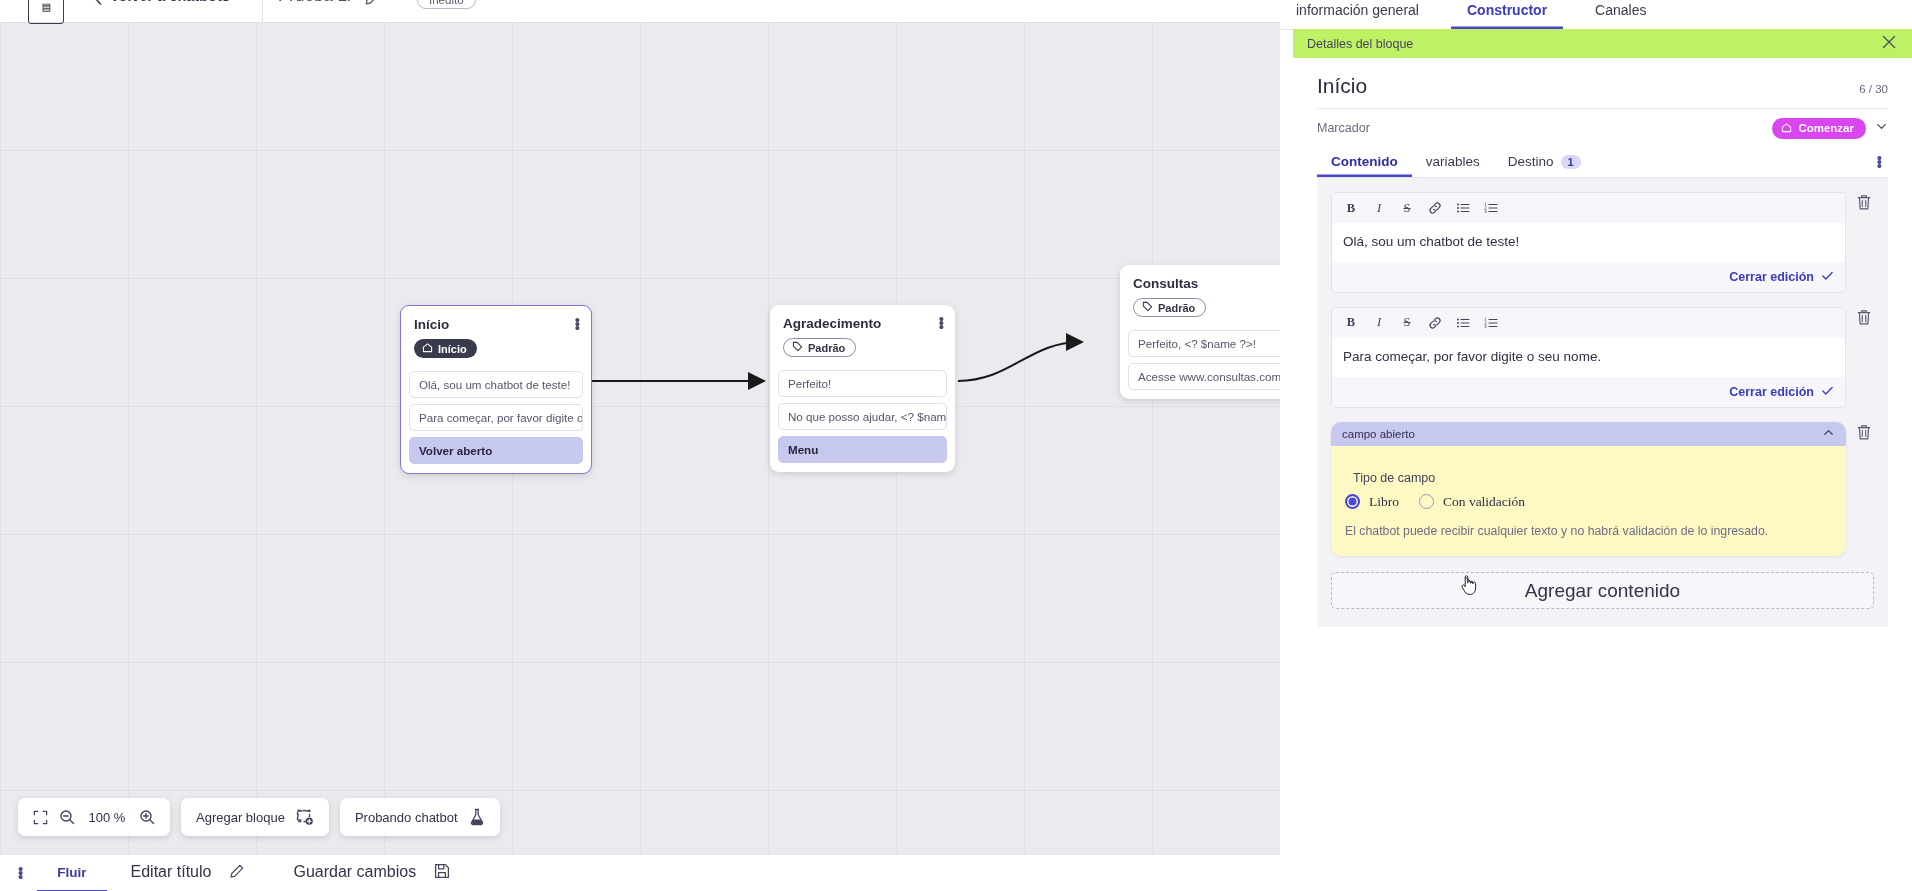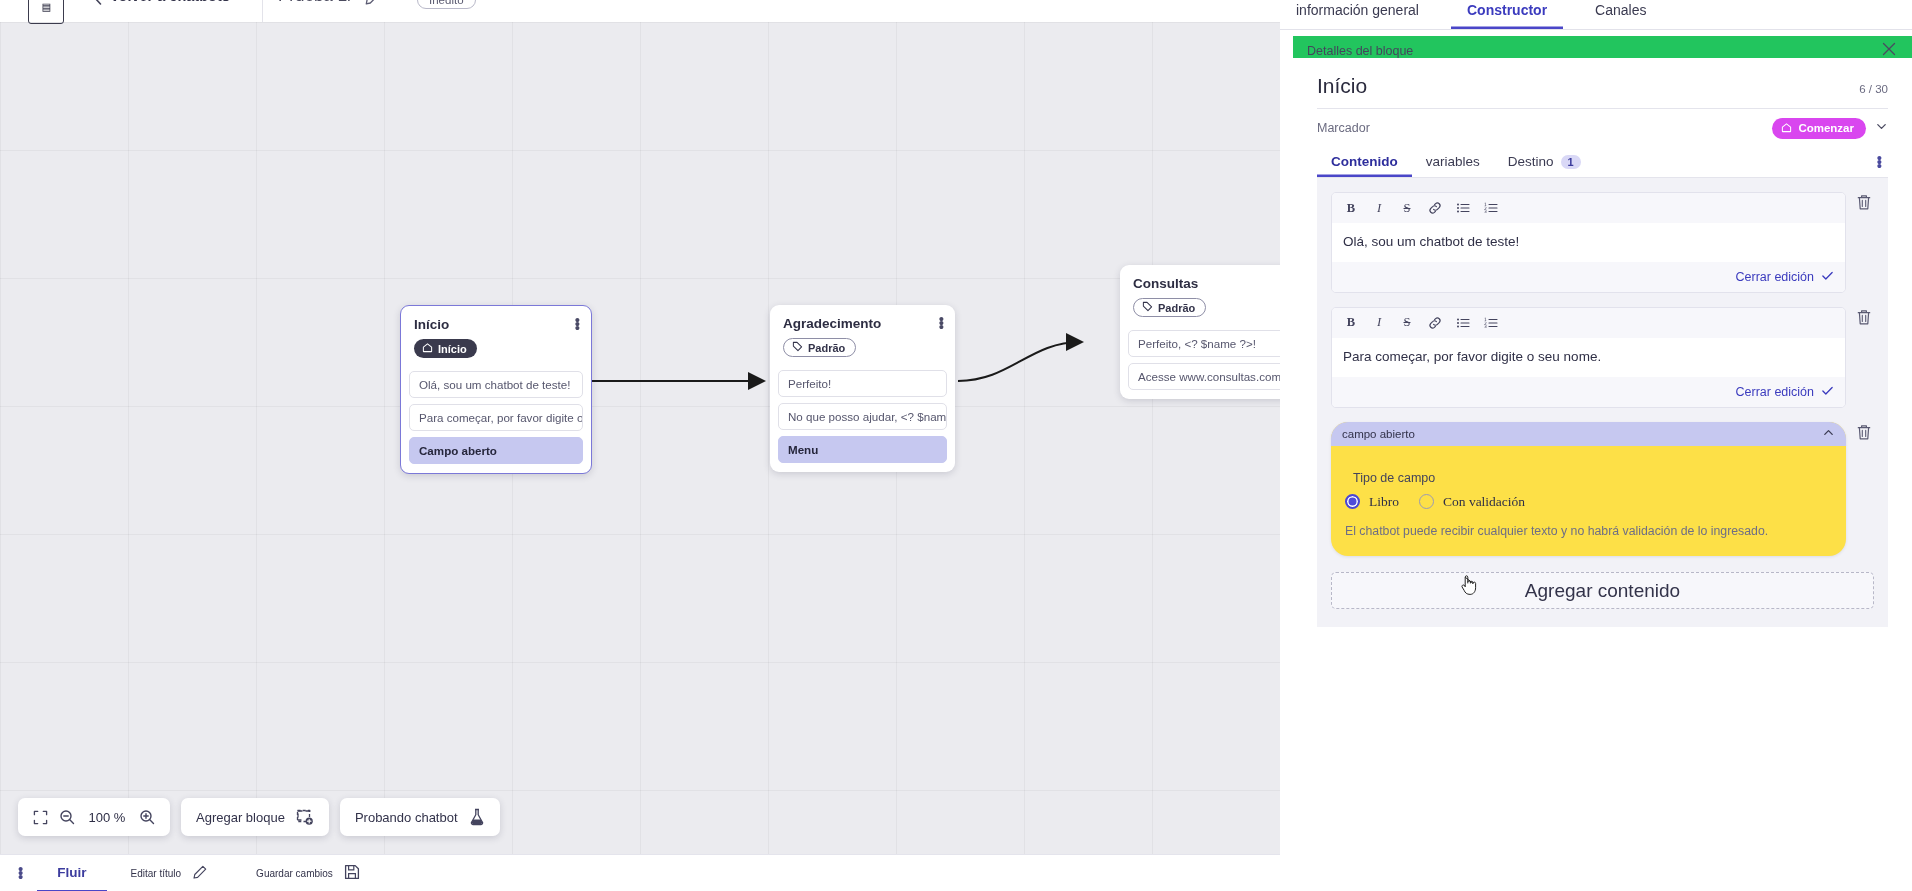--- a/index.html
+++ b/index.html
@@ -58,29 +58,29 @@
 
   
   .statusbar{position:absolute;left:0;bottom:0;width:1562px;height:36px;background:#fff;border-top:1px solid #e4e4ec;
       display:flex;align-items:center;z-index:35;}
   .unsaved{height:36px;background:#fbe6c8;display:flex;align-items:center;gap:8px;padding:0 16px;font-size:12.5px;
       font-weight:700;color:#3a3a4d;}
   .sb-dots{margin:0 14px 0 18px;color:#4a4a8a;line-height:4px;font-size:15px;}
   .sb-dots span{display:block;}
   .sb-tab{font-size:13.5px;font-weight:700;color:#3c3c9e;padding:0 20px;height:36px;display:flex;align-items:center;
       border-bottom:2.5px solid #4a46c8;}
-  .sb-item{display:flex;align-items:center;gap:11px;font-size:10px;color:#33334a;padding:0 24px;white-space:nowrap;}
+  .sb-item{display:flex;gap:18px;font-size:16px;color:#33334a;padding:0 24px;white-space:nowrap;}
 
   
   .panel{position:absolute;right:0;top:0;width:632px;height:891px;background:#fff;z-index:50;}
   .panel-tabs{position:absolute;left:0;top:0;width:632px;height:29px;display:flex;align-items:flex-start;gap:16px;
       background:#fff;border-bottom:1px solid #e2e2ea;}
   .ptab{font-size:14px;color:#3a3a50;padding:2px 16px 7px 16px;height:20px;white-space:nowrap;}
   .ptab.active{color:#3b3bbe;font-weight:700;box-shadow:inset 0 -2.5px 0 0 #4a46c8;}
-  .panel-sub{position:absolute;left:13px;top:36px;width:619px;height:29px;background:#22c55e;
+  .panel-sub{position:absolute;left:13px;top:29px;width:619px;height:29px;background:#bef264;
       display:flex;align-items:center;justify-content:space-between;padding:0 16px 0 14px;box-sizing:border-box;}
   .panel-sub-t{font-size:12.5px;color:#45455c;}
   .panel-body{position:absolute;left:13px;top:58px;width:619px;height:833px;background:#fff;box-sizing:border-box;
       padding:0 24px;}
   .blk-title-row{display:flex;align-items:baseline;justify-content:space-between;padding-top:16px;}
   .blk-title{font-size:21px;color:#2b2b3e;}
   .blk-count{font-size:11.5px;color:#6a6a80;}
   .hr{height:1px;background:#e4e4ec;margin-top:10px;}
   .marker-row{display:flex;align-items:center;justify-content:space-between;height:38px;}
   .marker-lbl{font-size:12.5px;color:#6b6b80;}
@@ -95,25 +95,25 @@
   .kebab{color:#4a4a9e;line-height:4px;font-size:15px;padding:0 6px 0 0;}
   .kebab span{display:block;}
 
   .content-area{background:#f2f2f7;margin-top:0;padding:14px 14px 18px 14px;min-height:380px;}
   .edit-card-wrap{display:flex;align-items:flex-start;gap:8px;margin-bottom:14px;}
   .edit-card{flex:1;background:#f7f7fb;border:1px solid #e2e2ec;border-radius:5px;overflow:hidden;}
   .etools{display:flex;align-items:center;gap:2px;padding:5px 6px;background:#f7f7fb;}
   .etool{width:26px;height:20px;display:flex;align-items:center;justify-content:center;color:#44445e;font-size:12.5px;}
   .etext{background:#fff;padding:9px 11px;font-size:13.5px;color:#2f2f46;line-height:1.55;min-height:20px;}
   .eclose{display:flex;align-items:center;justify-content:flex-end;gap:7px;padding:7px 11px;font-size:12.5px;
-      color:#3b3bbe;font-weight:400;background:#f7f7fb;}
+      color:#3b3bbe;font-weight:700;background:#f7f7fb;}
   .trash{width:20px;height:24px;color:#5a5a72;display:flex;align-items:flex-start;justify-content:center;padding-top:2px;}
 
   .field-card-wrap{display:flex;align-items:flex-start;gap:8px;margin-bottom:16px;}
-  .field-card{flex:1;background:#fde047;border-radius:17px;overflow:hidden;box-shadow:0 1px 3px rgba(40,40,70,.1);}
+  .field-card{flex:1;background:#fef9c3;border-radius:10px;overflow:hidden;box-shadow:0 1px 3px rgba(40,40,70,.1);}
   .fc-head{background:#c6c8f0;height:24px;display:flex;align-items:center;justify-content:space-between;padding:0 11px;
       font-size:11.5px;color:#32324a;}
   .fc-body{padding:25px 14px 16px 14px;}
   .fc-lbl{font-size:12.5px;color:#44445a;margin:0 0 9px 8px;}
   .radios{display:flex;align-items:center;gap:20px;margin-bottom:12px;}
   .radio{display:flex;align-items:center;gap:9px;font-size:13.5px;color:#2f2f46;font-family:Liberation Serif, serif;}
   .rdot{width:15px;height:15px;border-radius:50%;border:1.5px solid #9a9ab4;box-sizing:border-box;}
   .rdot.on{border:2px solid #4a46d4;background:#4f4bd8;box-shadow:inset 0 0 0 1.5px #fff;}
   .fc-help{font-size:12.3px;color:#6e6e85;line-height:1.5;}
   .add-btn{margin-top:6px;height:35px;border:1.5px dashed #b8b8c8;border-radius:5px;background:#f7f7fb;
@@ -171,21 +171,21 @@
             <svg width="11" height="11" viewBox="0 0 12 12" fill="none">
                 <path d="M1.5 5.5L6 2l4.5 3.5V10a.5.5 0 01-.5.5H2a.5.5 0 01-.5-.5V5.5z" stroke="#fff" stroke-width="1.1" stroke-linejoin="round"></path>
               </svg>
           </span>
           <span>Início</span>
         </div>
       </div>
       <div class="node-body">
         <div class="row">Olá, sou um chatbot de teste!</div>
         <div class="row">Para começar, por favor digite o ...</div>
-        <div class="row hl">Campo aberto</div>
+        <div class="row hl">Volver aberto</div>
       </div>
     </div>
 
     <div class="node" style="left:770px;top:283px;width:185px;">
       <div class="node-head">
         <div class="node-title">Agradecimento</div>
         <div class="node-dots">
             <span>•</span>
             <span>•</span>
             <span>•</span>

